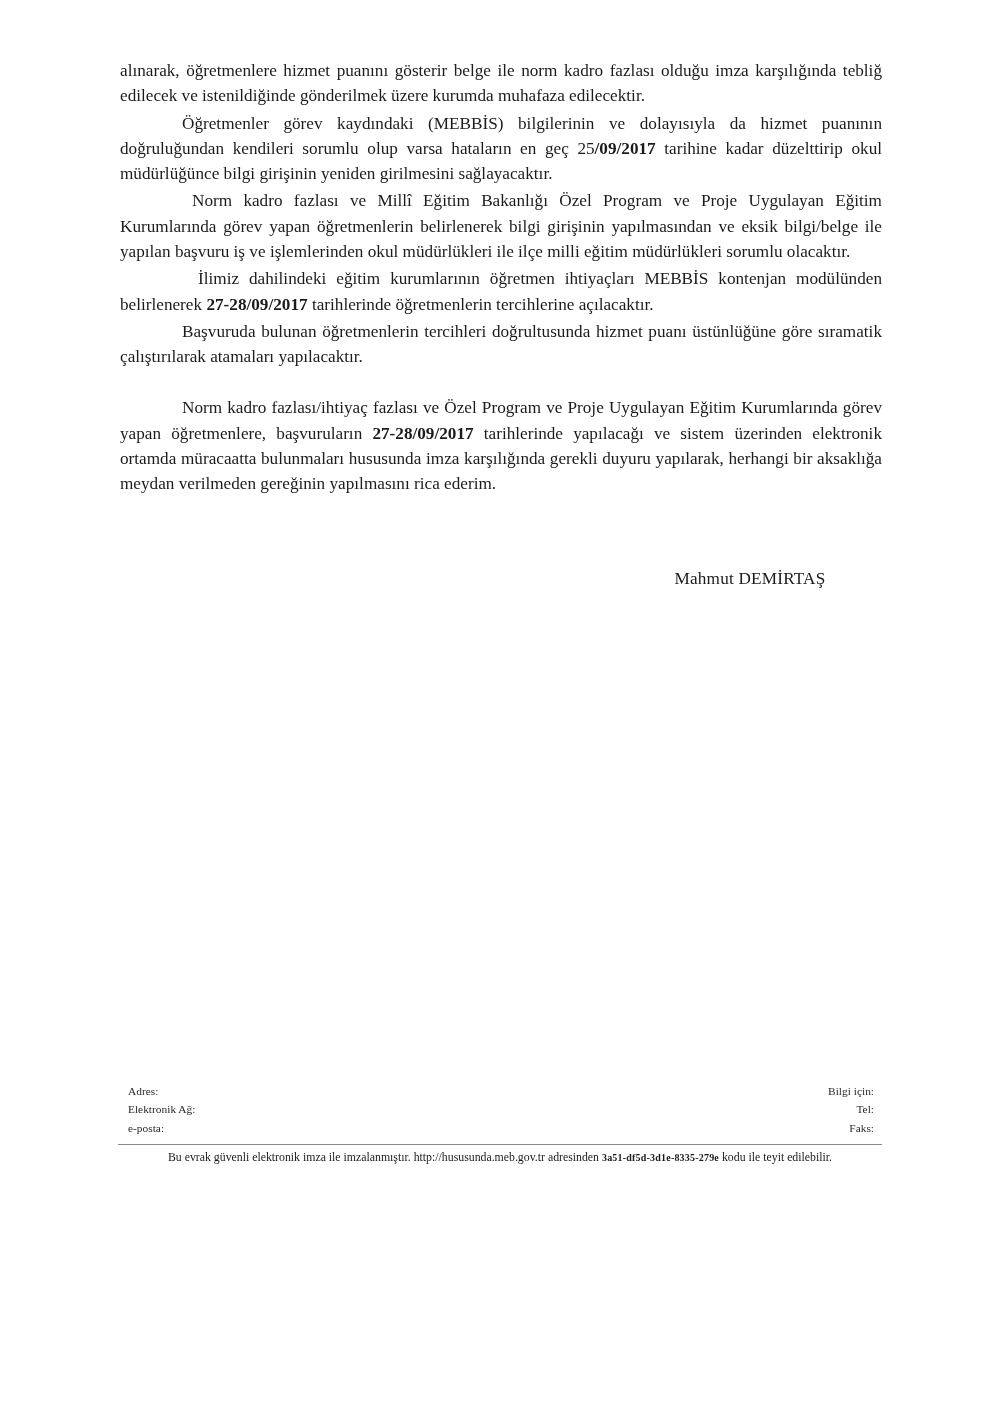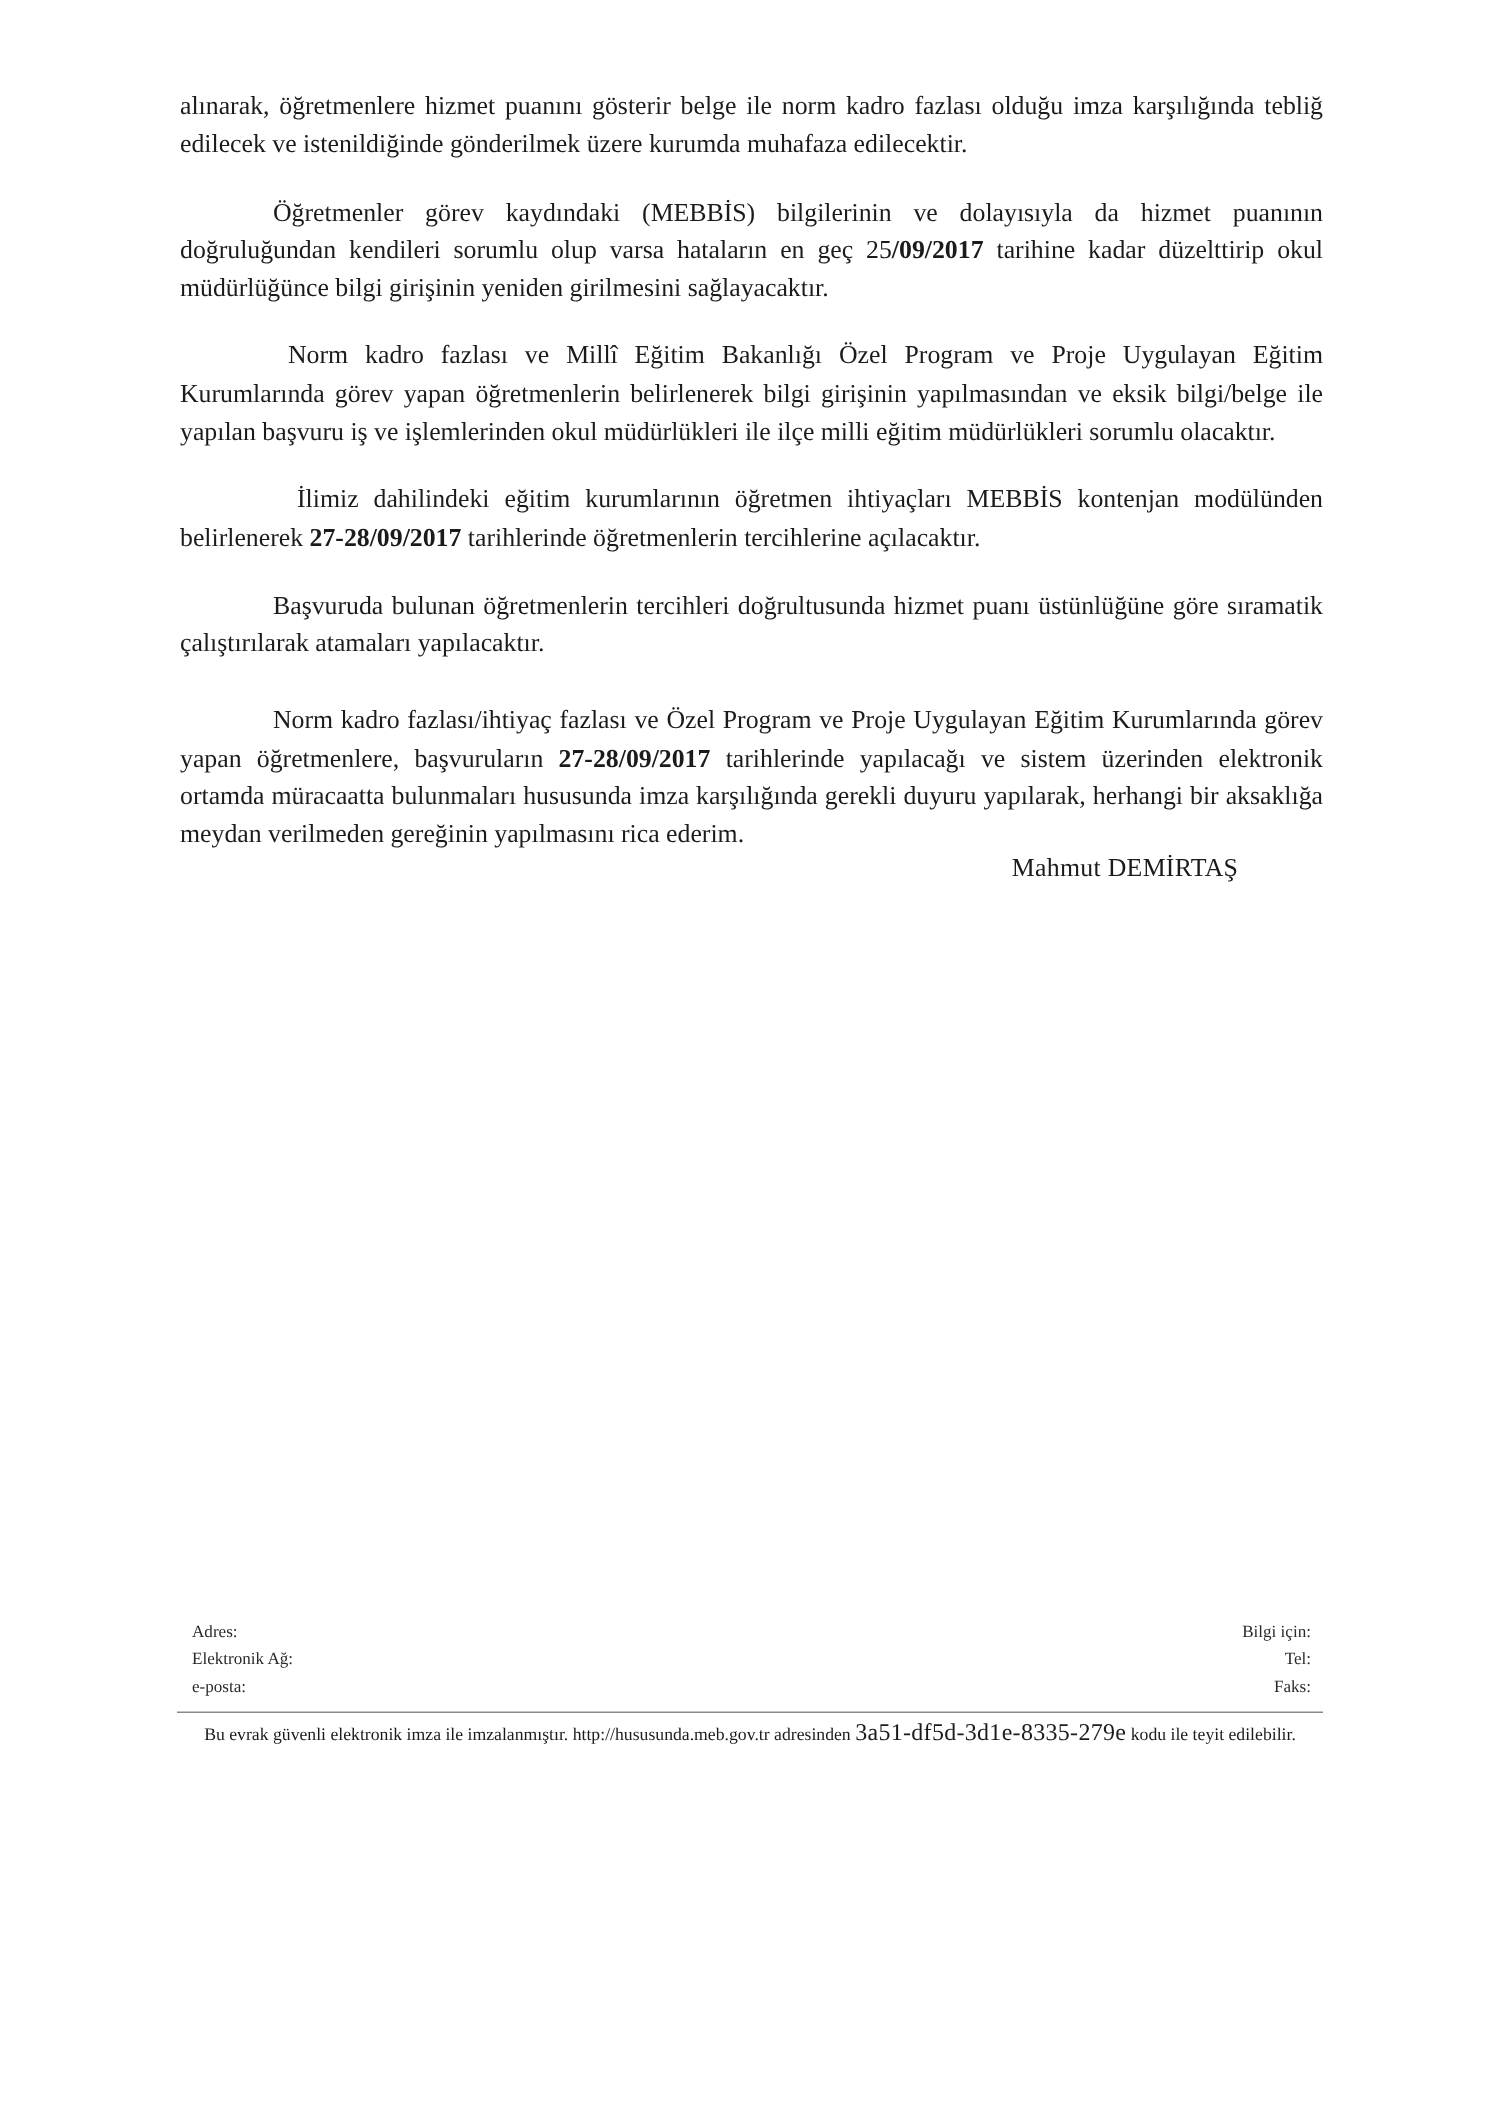--- a/index.html
+++ b/index.html
@@ -24,21 +24,21 @@
   }
   p.para {
     margin: 0 0 0 0;
     font-size: 17.2px;
     line-height: 1.47;
     text-align: justify;
     text-justify: inter-word;
     color: #1b1b1b;
   }
   p.para + p.para {
-    margin-top: 20px;
+    margin-top: 2px;
   }
   .ind-1 { text-indent: 62px; }
   .ind-2 { text-indent: 72px; }
   .ind-3 { text-indent: 78px; }
   .ind-0 { text-indent: 0; }
   b { font-weight: bold; }
   .gap-block { height: 26px; }
   .signature {
     position: absolute;
     left: 600px;
@@ -74,22 +74,22 @@
     border-top: 1px solid #8a8a8a;
   }
   .verify {
     margin-top: 5px;
     text-align: center;
     font-size: 11.8px;
     color: #1b1b1b;
     white-space: nowrap;
   }
   .verify .code {
-    font-size: 16px;
-    font-weight: normal;
+    font-size: 10px;
+    font-weight: bold;
     letter-spacing: 0.2px;
   }
 </style>
 </head>
 <body>
 
 <div class="page">
 
   <div class="body-area">
       <p class="para ind-0"><span>alınarak,  öğretmenlere hizmet puanını gösterir belge ile norm kadro fazlası olduğu  imza karşılığında  tebliğ  edilecek  ve  istenildiğinde  gönderilmek  üzere  kurumda  muhafaza edilecektir.</span></p>

